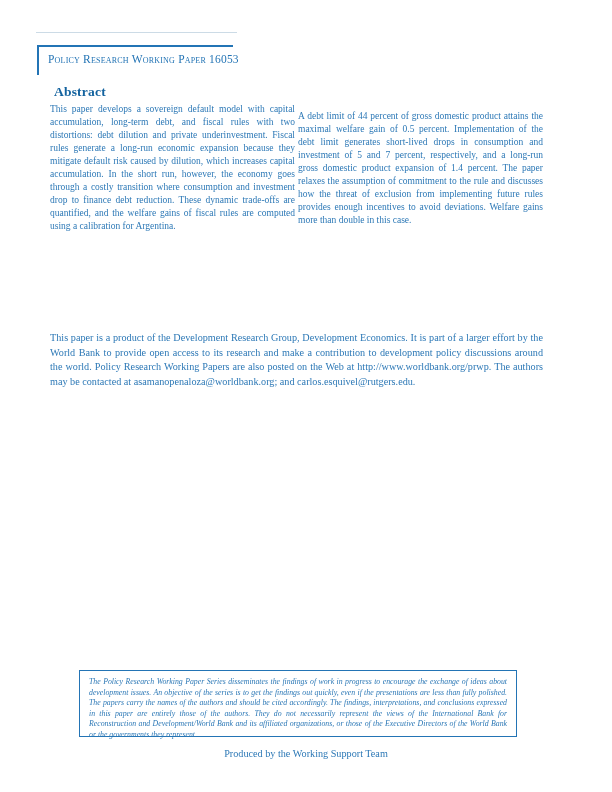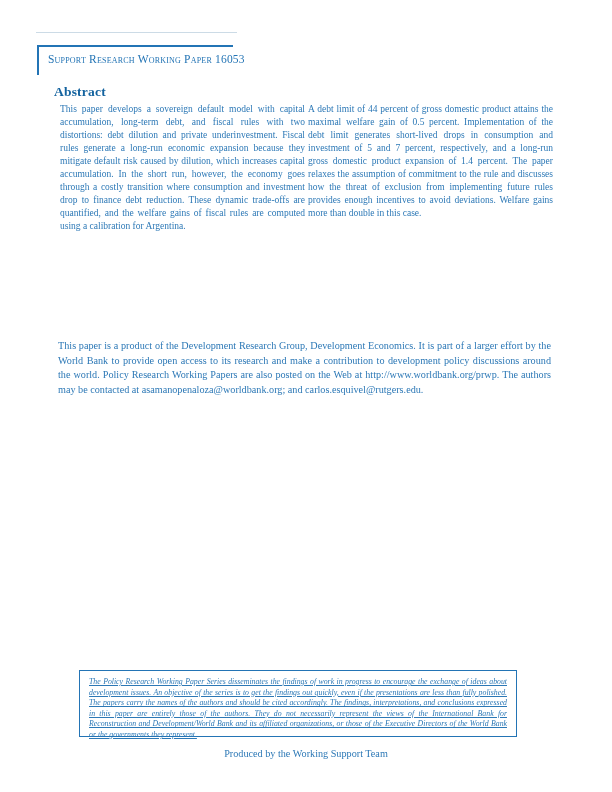--- a/index.html
+++ b/index.html
@@ -52,55 +52,55 @@
     left: 53px;
     top: 83px;
     margin: 1px;
     font-size: 13.5px;
     font-weight: bold;
     color: #14639f;
     letter-spacing: 0.2px;
   }
   .columns {
     position: absolute;
-    left: 60px;
+    left: 50px;
     top: 103px;
     width: 493px;
     display: flex;
     gap: 3px;
+    align-items: center;
   }
   .columns .col {
     flex: 1 1 0;
     margin: 0;
     font-size: 9.5px;
     line-height: 13px;
     text-align: justify;
     color: var(--text);
   }
   .provenance {
     position: absolute;
     left: 50px;
     top: 331px;
     width: 493px;
-    margin: 8px;
+    margin: 0;
     font-size: 10.2px;
     line-height: 14.6px;
     text-align: justify;
     color: var(--text);
   }
   .disclaimer-box {
     position: absolute;
     left: 79px;
     top: 670px;
     width: 438px;
     height: 67px;
     box-sizing: border-box;
     border: 1.5px solid var(--accent);
     padding: 6px 9px 12px 9px;
-    text-decoration: underline;
   }
   .disclaimer-box p {
     margin: 0;
     font-style: italic;
     font-size: 7.8px;
     line-height: 10.6px;
     text-align: justify;
     color: var(--text);
   }
   .footer-credit {
@@ -115,21 +115,21 @@
 </style>
 </head>
 <body>
 
 <div class="page">
 
   <div class="faint-rule"></div>
 
   <header class="series-header">
     <div class="series-text">
-      <span>Support Research Working Paper</span>
+      <span>Policy Research Working Paper</span>
       <span>16053</span>
     </div>
   </header>
 
   <h1 class="abstract-heading">Abstract</h1>
 
   <div class="columns">
     <p class="col">This paper develops a sovereign default model with capital accumulation, long-term debt, and fiscal rules with two distortions: debt dilution and private underinvestment. Fiscal rules generate a long-run economic expansion because they mitigate default risk caused by dilution, which increases capital accumulation. In the short run, however, the economy goes through a costly transition where consumption and investment drop to finance debt reduction. These dynamic trade-offs are quantified, and the welfare gains of fiscal rules are computed using a calibration for Argentina.</p>
     <p class="col">A debt limit of 44 percent of gross domestic product attains the maximal welfare gain of 0.5 percent. Implementation of the debt limit generates short-lived drops in consumption and investment of 5 and 7 percent, respectively, and a long-run gross domestic product expansion of 1.4 percent. The paper relaxes the assumption of commitment to the rule and discusses how the threat of exclusion from implementing future rules provides enough incentives to avoid deviations. Welfare gains more than double in this case.</p>
   </div>

